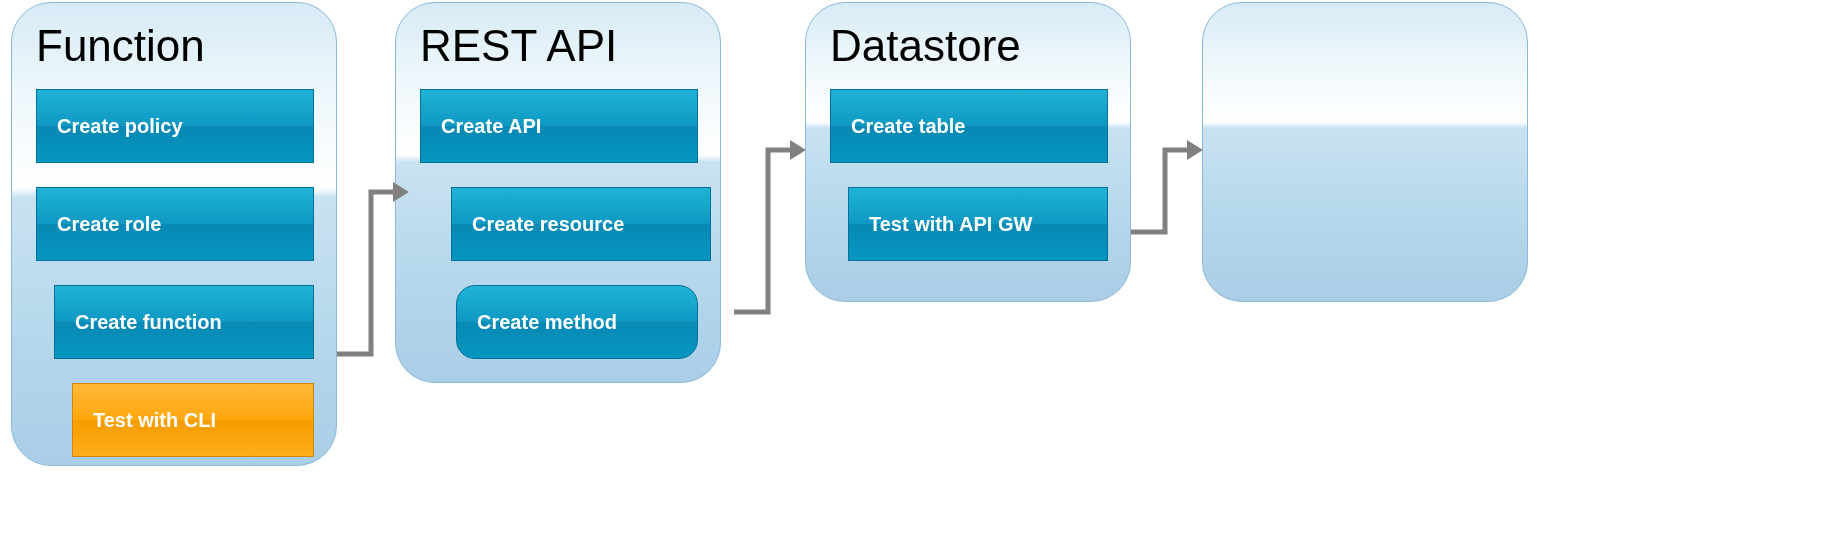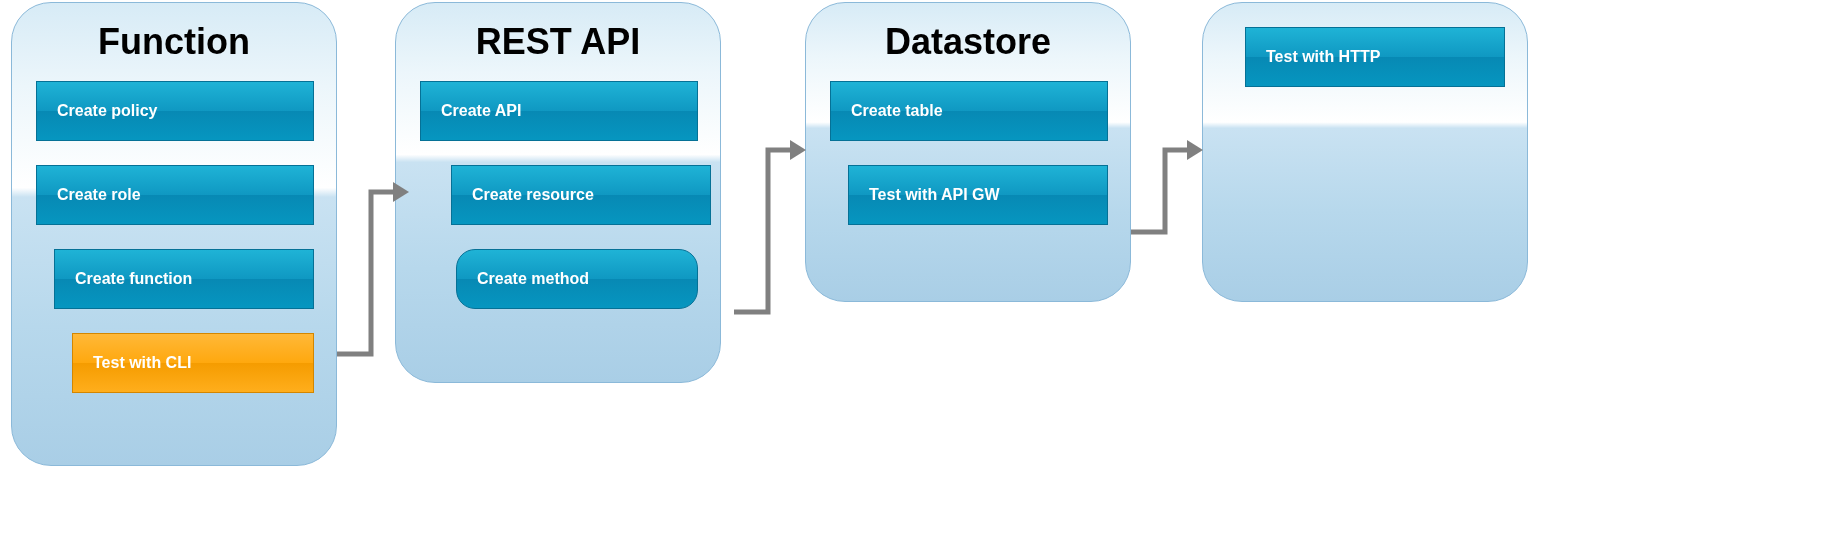--- a/index.html
+++ b/index.html
@@ -21,32 +21,31 @@
       #d7ebf6 0%,
       #ecf6fb 18%,
       #ffffff 40%,
       #c9e2f2 42%,
       #b7d8ec 70%,
       #a9cee6 100%);
     box-sizing: border-box;
     padding: 16px 24px 22px 24px;
   }
   .card-title {
-    font-size: 36px;
-    font-weight: 700;
+    font-size: 44px;
+    font-weight: 400;
     color: #000;
-    text-align: center;
     margin: 2px 0 18px 0;
   }
   .step {
     box-sizing: border-box;
-    height: 60px;
+    height: 74px;
     border: 1px solid #057196;
     color: #ffffff;
-    font-size: 16px;
+    font-size: 20px;
     font-weight: 700;
     padding: 0 20px;
     display: flex;
     align-items: center;
     margin-bottom: 24px;
     background: linear-gradient(to bottom,
       #1fb3d6 0%,
       #0f98c2 50%,
       #0789b4 50%,
       #0696c0 100%);
@@ -126,23 +125,20 @@
     <div class="step" style="width:278px; margin-left:0;">
       <span>Create table</span>
     </div>
     <div class="step" style="width:260px; margin-left:18px;">
       <span>Test with API GW</span>
     </div>
   </div>
 
   <div class="card" style="left:1202px; top:2px; width:326px; height:300px;">
 
-    <div class="step" style="width:260px; margin-left:18px;">
-      <span>Test with HTTP</span>
-    </div>
   </div>
 
   <div class="connector" style="left:337px; top:174px; width:72px; height:182px;">
     <svg width="72" height="182">
       <path d="M0 180 L34 180 L34 18 L56 18"></path>
       <polygon class="arrowhead" points="56,8 56,28 72,18"></polygon>
     </svg>
   </div>
 
   <div class="connector" style="left:734px; top:132px; width:72px; height:182px;">

